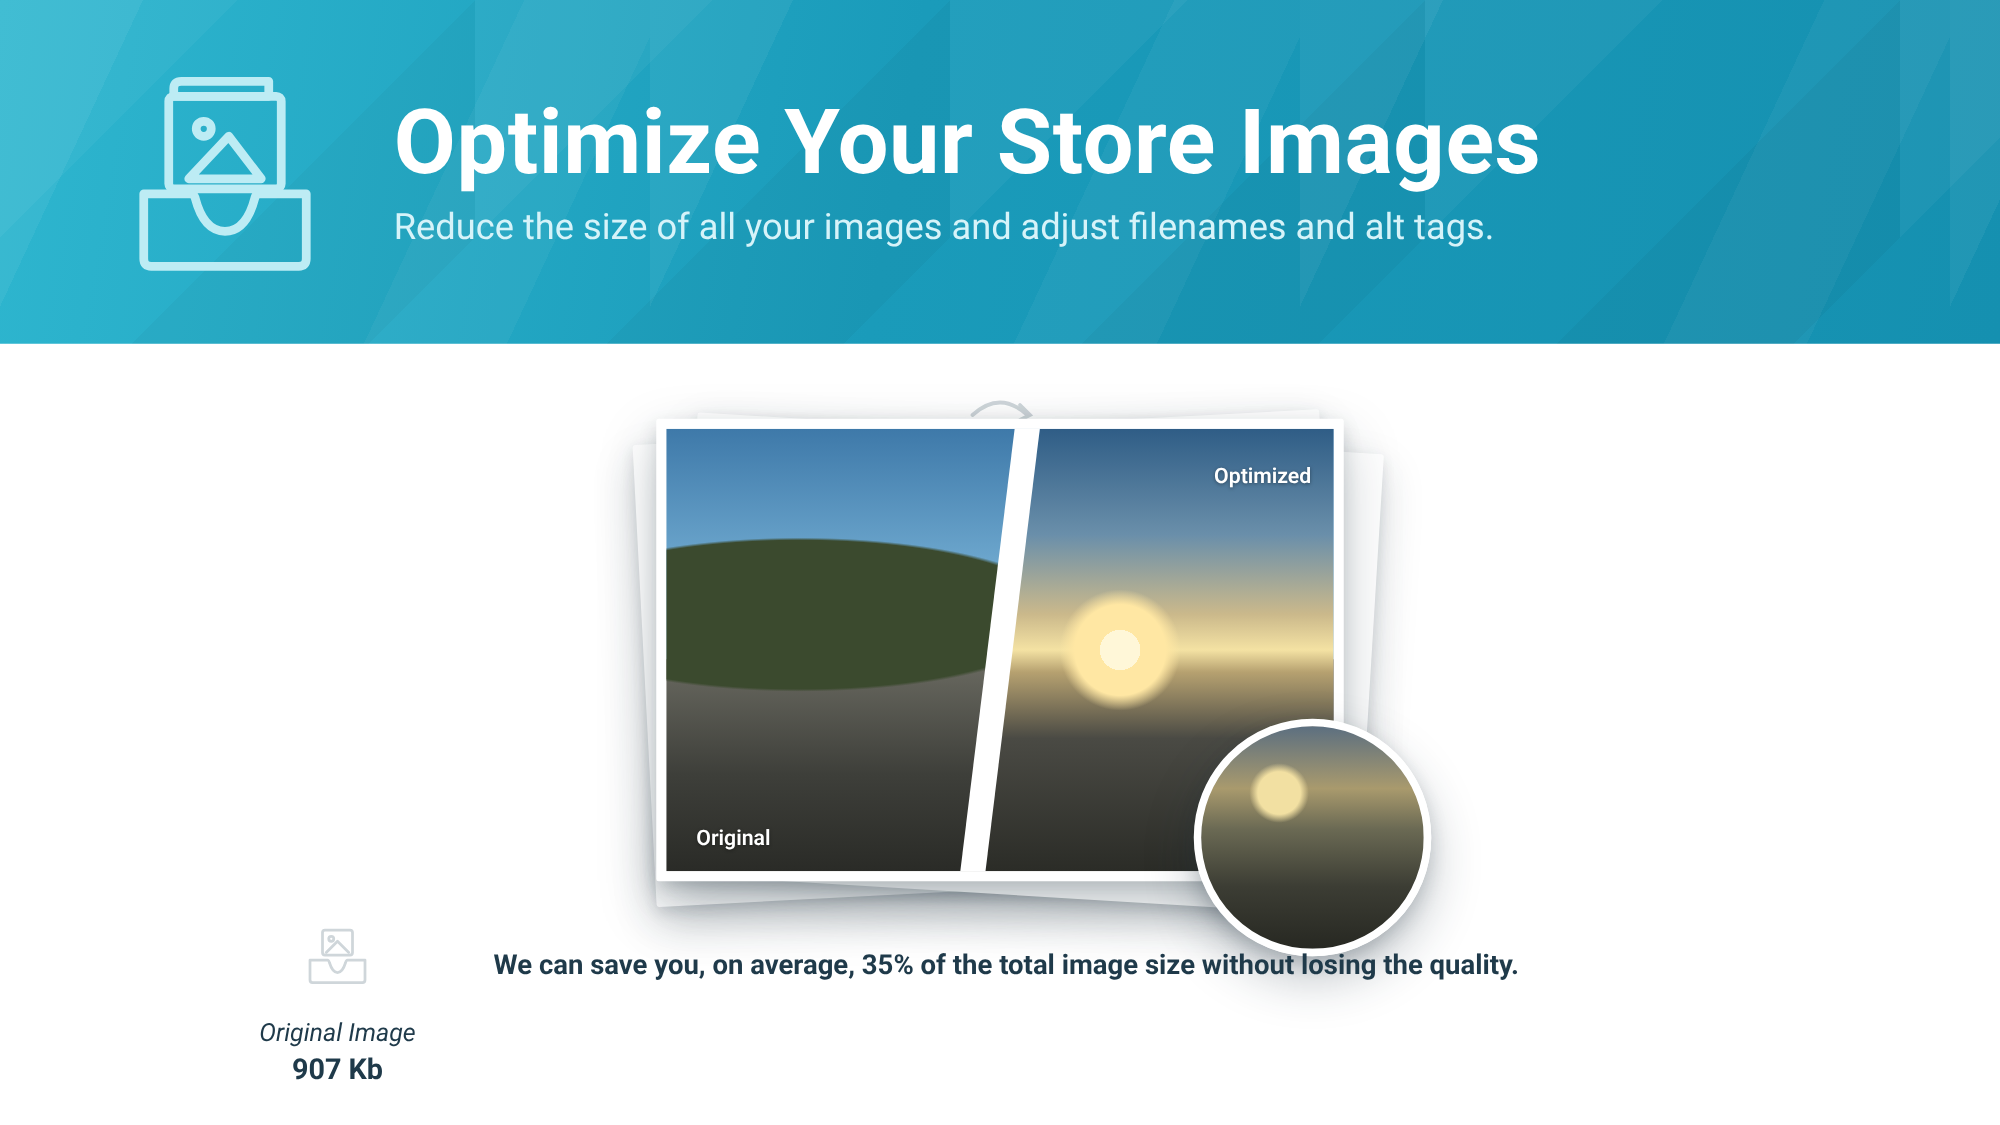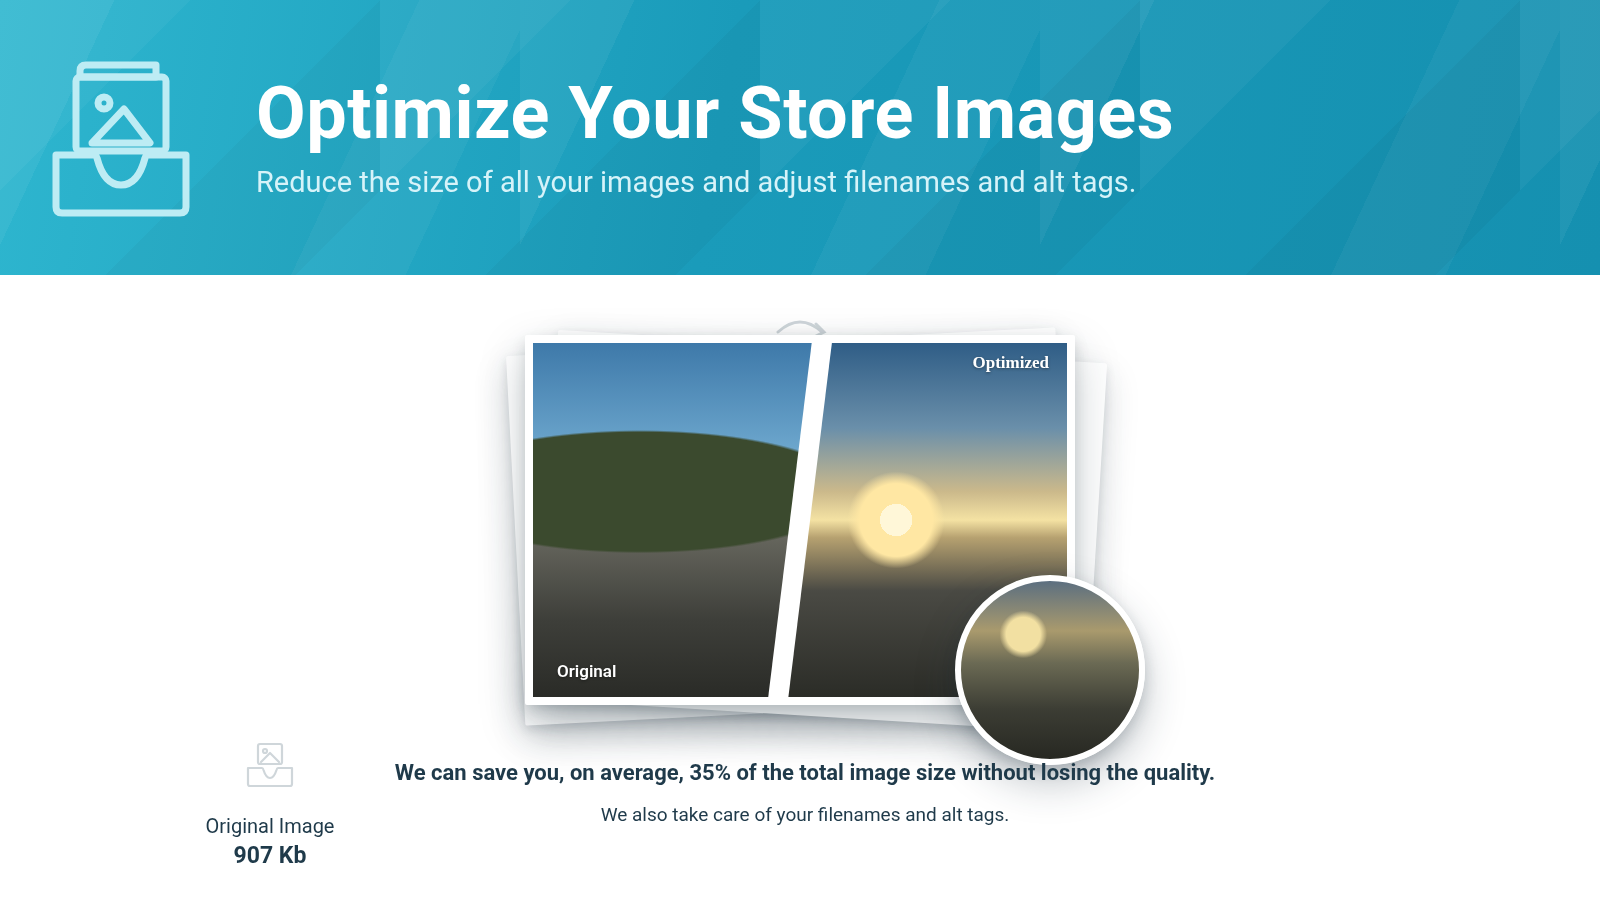--- a/index.html
+++ b/index.html
@@ -15,21 +15,21 @@
 .hero {
   width: 100%;
   height: 275px;
   background:
     linear-gradient(135deg, rgba(255,255,255,0.04) 0 25%, transparent 25% 50%, rgba(0,0,0,0.03) 50% 75%, transparent 75%) 0 0/380px 380px,
     linear-gradient(115deg, rgba(255,255,255,0.05) 0 15%, transparent 15% 55%, rgba(255,255,255,0.04) 55% 70%, transparent 70%) 0 0/520px 520px,
     linear-gradient(100deg, #2eb6cf 0%, #1a9bba 45%, #1590b0 100%);
   display: flex;
   align-items: center;
   gap: 60px;
-  padding-left: 46px;
+  padding-left: 105px;
 }
 .hero-icon { flex: 0 0 auto; }
 .hero-text h1 {
   color: #ffffff;
   font-size: 72px;
   font-weight: 700;
   letter-spacing: 0.5px;
   line-height: 1.05;
 }
 .hero-text p {
@@ -66,21 +66,21 @@
 .stat.left  { left: 130px; }
 .stat.right { right: 100px; }
 .stat .icon-wrap {
   height: 60px;
   display: flex;
   justify-content: center;
   align-items: flex-end;
   margin-bottom: 24px;
   color: #cfd6da;
 }
-.stat .label { font-size: 20px; font-weight: 400; color: #1f3a4a; }
+.stat .label { font-size: 20px; font-weight: 400; color: #1f3a4a; font-style: italic; }
 .stat .value { font-size: 23px; font-weight: 700; color: #1f3a4a; margin-top: 4px; }
 
 
 .compare {
   position: absolute;
   top: 60px;
   left: 50%;
   transform: translateX(-50%);
   width: 550px;
   height: 370px;
@@ -138,21 +138,21 @@
   transform: translateX(-50%) rotate(7deg);
 }
 .photo .tag {
   position: absolute;
   color: #ffffff;
   font-size: 17px;
   font-weight: 600;
   text-shadow: 0 1px 3px rgba(0,0,0,0.4);
 }
 .photo .tag.orig { left: 24px; bottom: 16px; }
-.photo .tag.opt  { right: 18px; top: 10px; font-family: Liberation Serif, serif; }
+.photo .tag.opt  { right: 18px; top: 28px; }
 
 
 .lens {
   position: absolute;
   right: -70px;
   bottom: -60px;
   width: 190px;
   height: 190px;
   border-radius: 50%;
   border: 6px solid #ffffff;
@@ -230,16 +230,15 @@
         <div class="photo-right"></div>
         <span class="tag orig">Original</span>
         <span class="tag opt">Optimized</span>
       </div>
     </div>
     <div class="lens"></div>
   </div>
 
   <div class="blurb">
     <div class="line1">We can save you, on average, 35% of the total image size without losing the quality.</div>
-    <div class="line2">We also take care of your filenames and alt tags.</div>
   </div>
 
 </main>
 
 </body></html>

